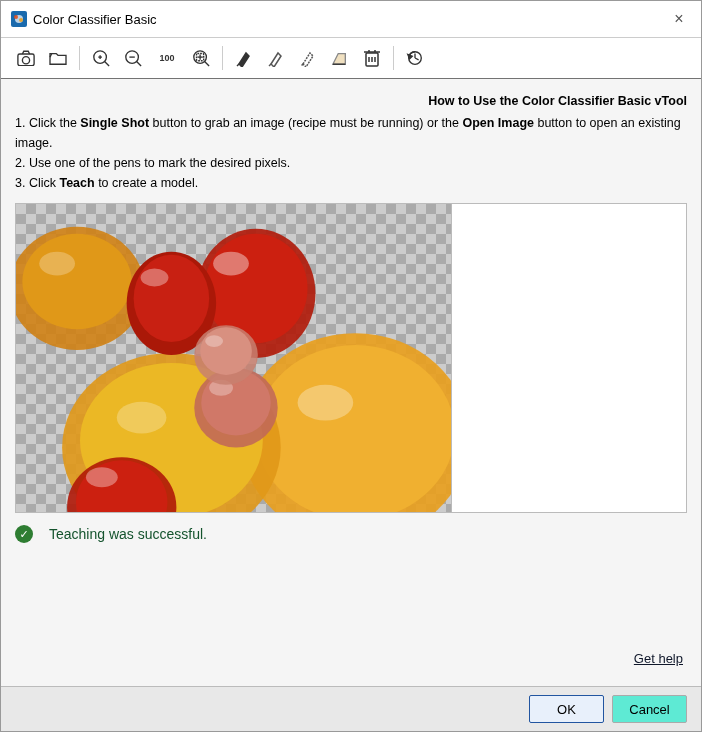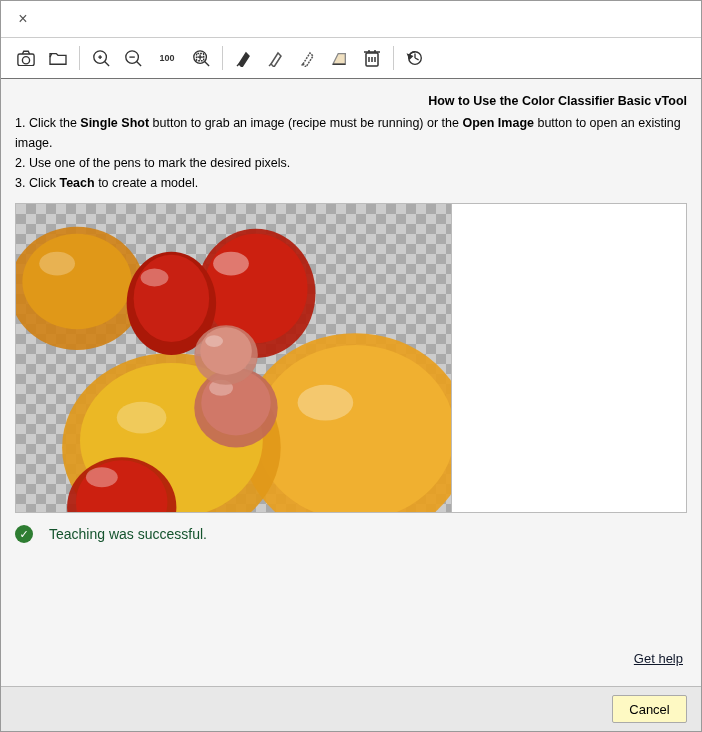--- a/index.html
+++ b/index.html
@@ -277,21 +277,21 @@
       cursor: pointer;
       font-size: 13px;
       border-radius: 2px;
     }
     .footer-btn.primary {
       background: #e8f0fb;
       border-color: #2255a0;
       color: #000;
     }
     .footer-btn.secondary {
-      background: #fef9c3;
+      background: #5eead4;
       border-color: #aaa;
       color: #000;
     }
 
     
     .checker {
       background-image:
         linear-gradient(45deg, #aaa 25%, transparent 25%),
         linear-gradient(-45deg, #aaa 25%, transparent 25%),
         linear-gradient(45deg, transparent 75%, #aaa 75%),
@@ -300,20 +300,30 @@
       background-position: 0 0, 0 10px, 10px -10px, -10px 0px;
       background-color: #ccc;
     }
   </style>
 </head>
 <body>
 
 <div class="window">
 
   <div class="title-bar">
+    <div class="title-bar-left">
+
+      <svg width="16" height="16" viewBox="0 0 16 16">
+        <rect width="16" height="16" rx="2" fill="#1a6aad"></rect>
+        <circle cx="8" cy="8" r="4" fill="#fff" opacity="0.7"></circle>
+        <circle cx="5" cy="6" r="2" fill="#e05020" opacity="0.9"></circle>
+        <circle cx="10" cy="9" r="2" fill="#e8a020" opacity="0.9"></circle>
+      </svg>
+      <span class="title-text">Color Classifier Basic</span>
+    </div>
     <button class="close-btn">×</button>
   </div>
 
   <div class="toolbar">
 
     <button class="tool-btn" title="Camera">
       <svg width="18" height="16" viewBox="0 0 20 17" fill="none" stroke="#333" stroke-width="1.5">
         <rect x="1" y="4" width="18" height="13" rx="2"></rect>
         <circle cx="10" cy="11" r="4"></circle>
         <path d="M6 4 L7.5 1 H12.5 L14 4"></path>
@@ -460,16 +470,17 @@
 
     <div class="bottom-area">
       <div class="get-help-row">
         <a class="get-help-link" href="#">Get help</a>
       </div>
     </div>
 
   </div>
 
   <div class="footer">
+    <button class="footer-btn primary">OK</button>
     <button class="footer-btn secondary">Cancel</button>
   </div>
 
 </div>
 
 </body></html>

